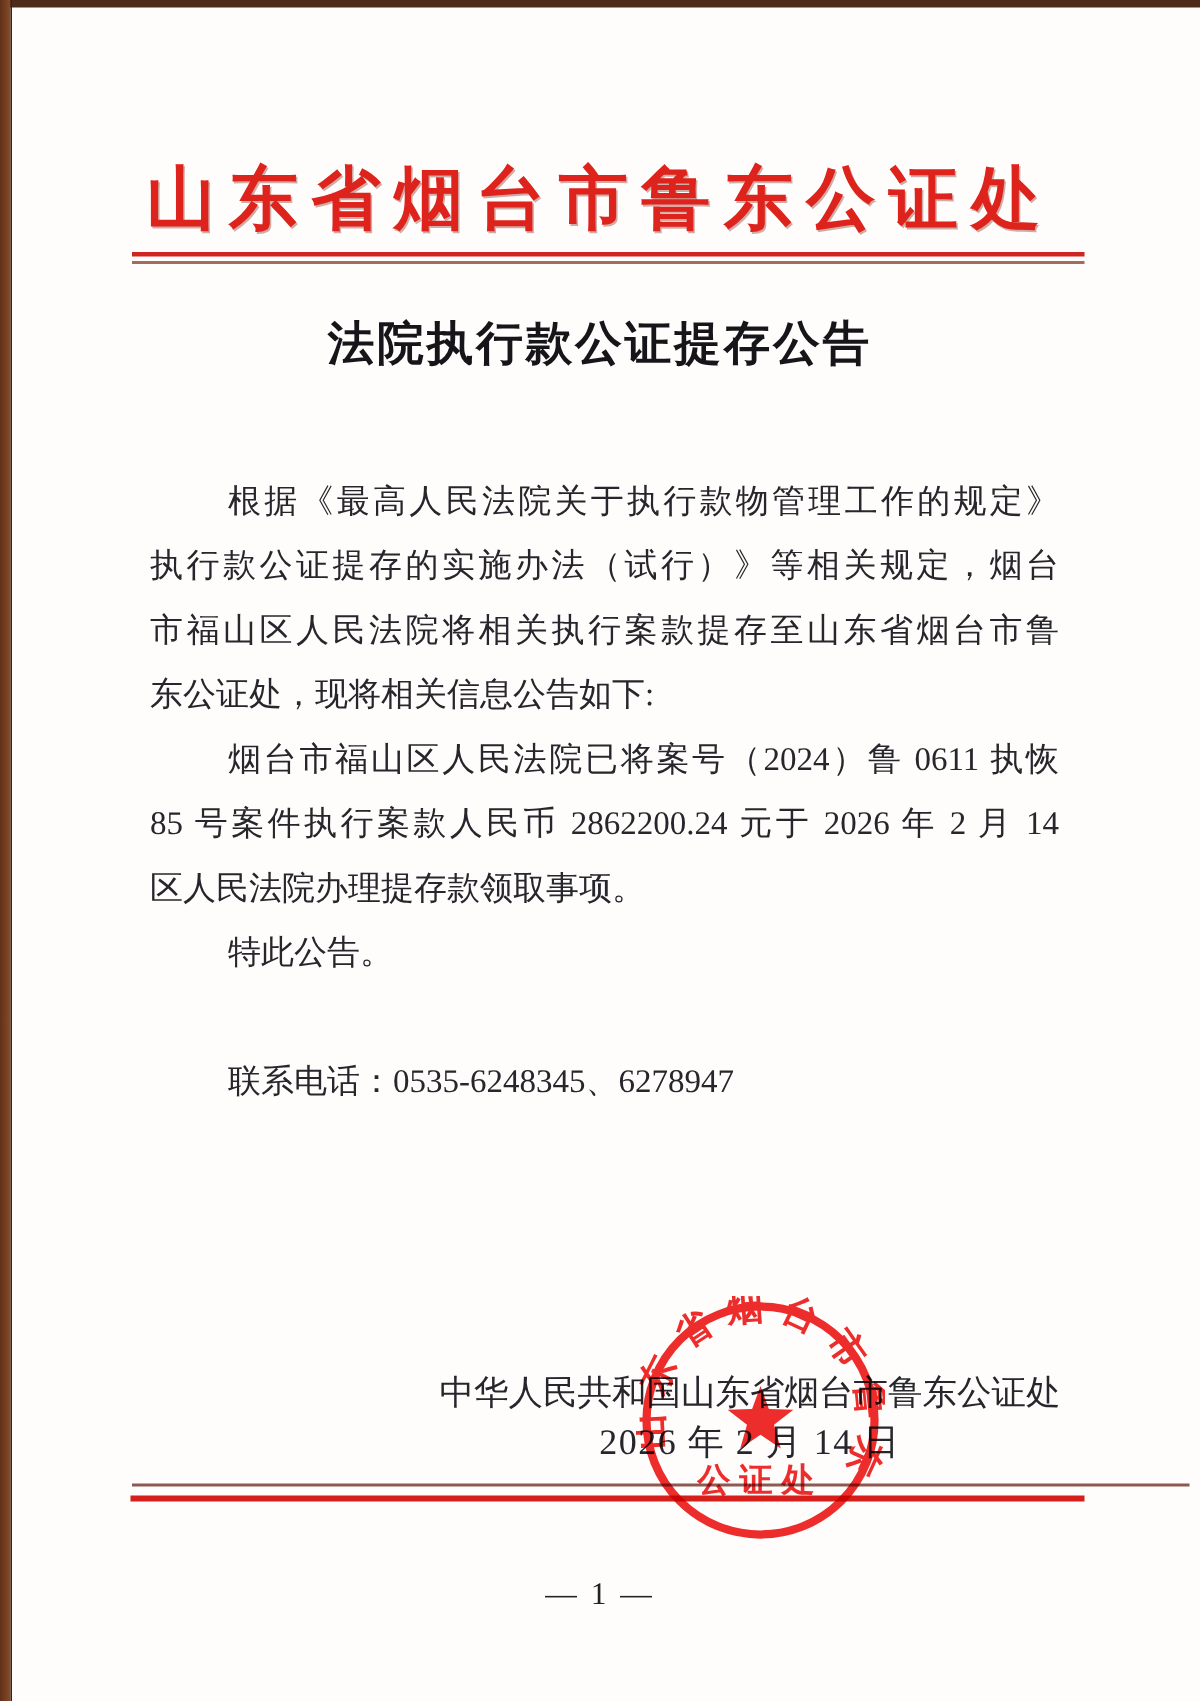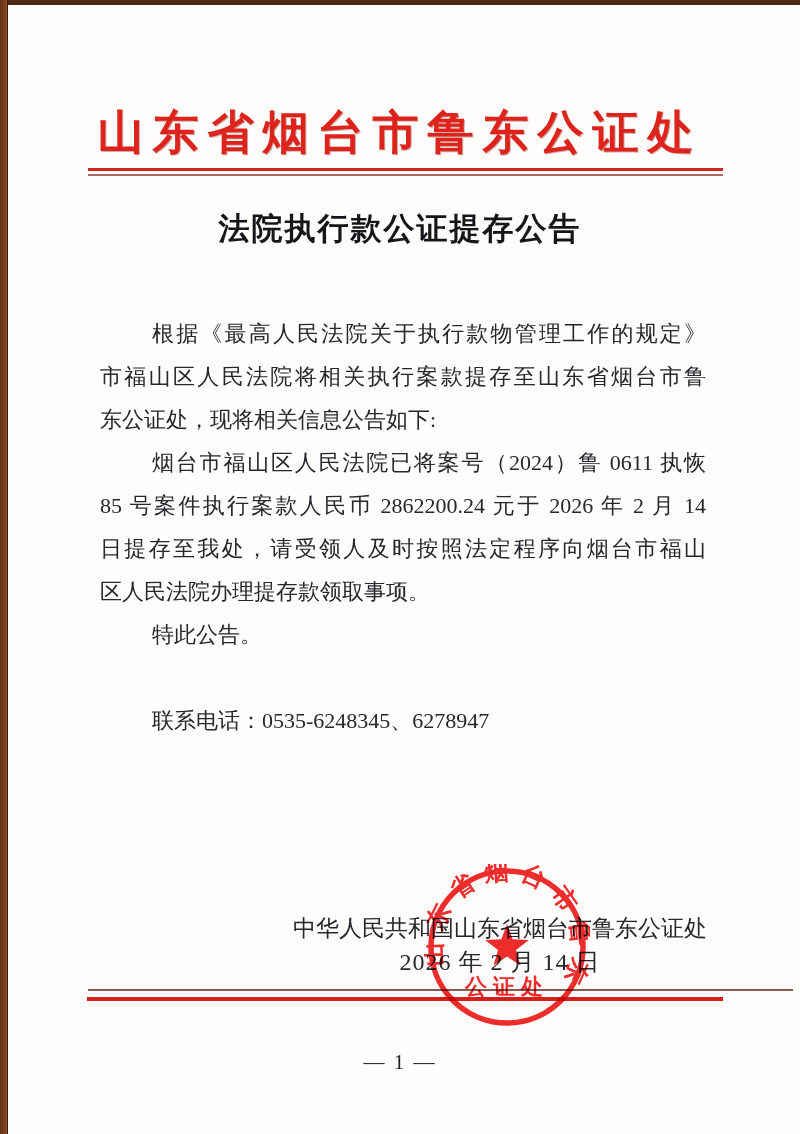--- a/index.html
+++ b/index.html
@@ -59,25 +59,25 @@
 <div class="edge-left"></div>
 
 <div class="letterhead">山东省烟台市鲁东公证处</div>
 <div class="head-rule-a"></div>
 <div class="head-rule-b"></div>
 
 <h1 class="doc-title">法院执行款公证提存公告</h1>
 
 <div class="body-text">
   <div class="line indent fill">根据《最高人民法院关于执行款物管理工作的规定》</div>
+  <div class="line fill">执行款公证提存的实施办法（试行）》等相关规定，烟台</div>
   <div class="line fill">市福山区人民法院将相关执行案款提存至山东省烟台市鲁</div>
   <div class="line">东公证处，现将相关信息公告如下:</div>
   <div class="line indent fill">烟台市福山区人民法院已将案号（2024）鲁 0611 执恢</div>
   <div class="line fill">85 号案件执行案款人民币 2862200.24 元于 2026 年 2 月 14</div>
-  <div class="line fill">日提存至我处，请受领人及时按照法定程序向烟台市福山</div>
   <div class="line">区人民法院办理提存款领取事项。</div>
   <div class="line indent">特此公告。</div>
   <div class="spacer"></div>
   <div class="line indent">联系电话：0535-6248345、6278947</div>
 </div>
 
 <div class="signature">中华人民共和国山东省烟台市鲁东公证处</div>
 <div class="sign-date">2026 年 2 月 14 日</div>
 
 <div class="bottom-rule-a"></div>

